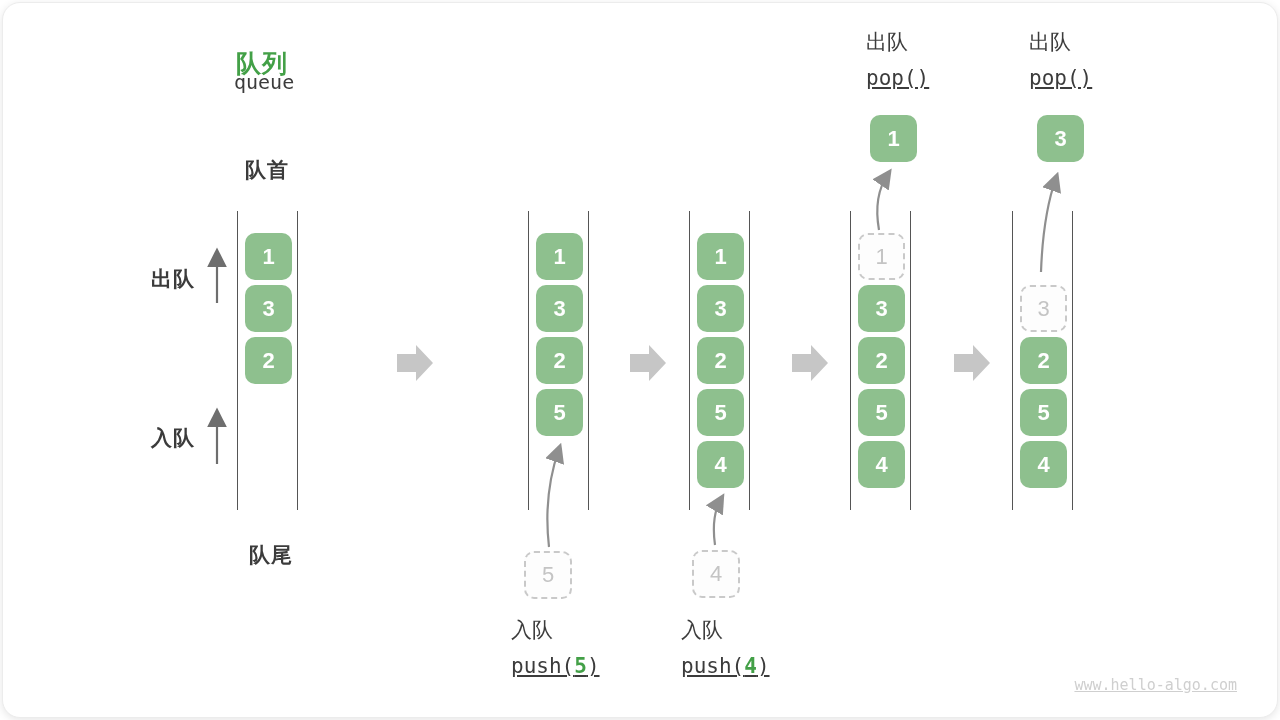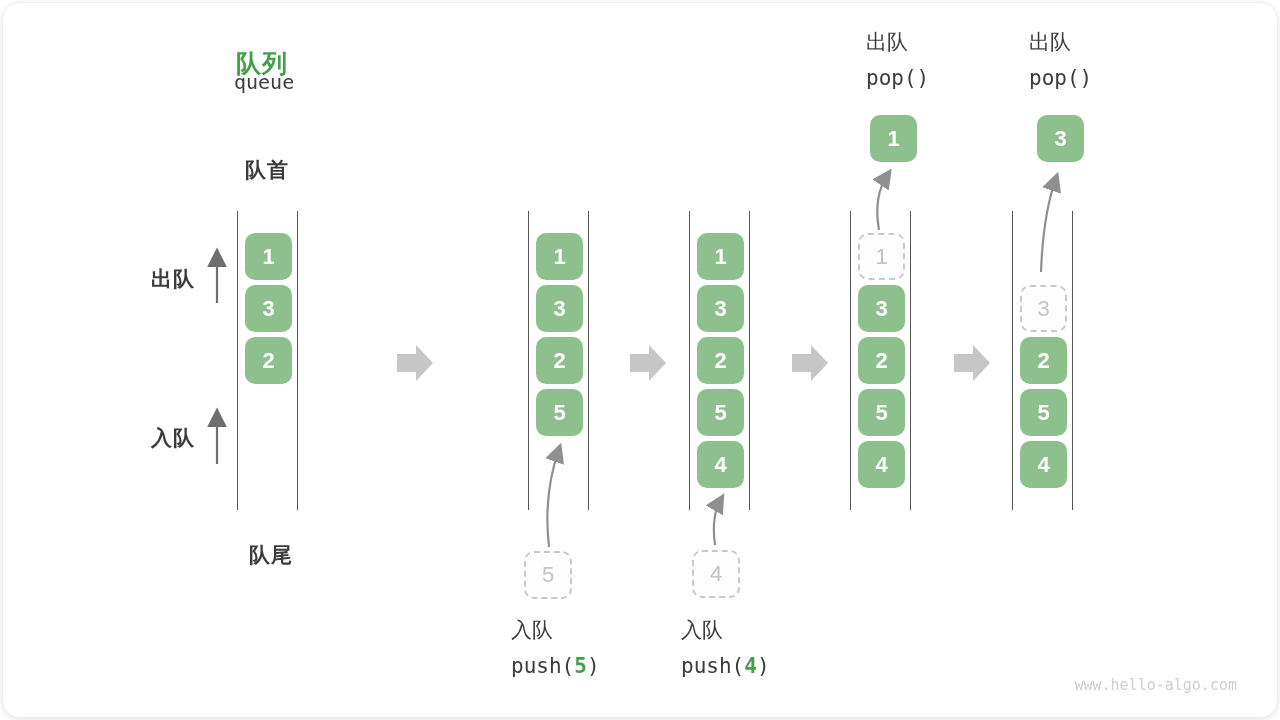--- a/index.html
+++ b/index.html
@@ -48,29 +48,29 @@
   
   .staged {
     width:48px; height:48px; box-sizing:border-box; border-radius:10px;
     border:2.5px dashed #c9c9c9; background:#fdfdfd; color:#c4c4c4;
     display:flex; align-items:center; justify-content:center; font-size:22px;
   }
   .staged-5 { left:524px; top:551px; }
   .staged-4 { left:692px; top:550px; }
   
   .op { font-size:21px; color:#3c3c3c; line-height:36px; }
-  .op .code { font-family:"DejaVu Sans Mono", monospace; }
+  .op .code { font-family:"DejaVu Sans Mono", monospace;text-decoration:underline; }
   .op .arg { color:#43a047; font-weight:bold; }
   .op-pop1  { left:866px;  top:24px; }
   .op-pop2  { left:1029px; top:24px; }
   .op-push5 { left:511px;  top:612px; }
   .op-push4 { left:681px;  top:612px; }
   .watermark {
     right:43px; top:676px; font-family:"DejaVu Sans Mono", monospace;
-    font-size:15px; color:#cfcfcf;
+    font-size:15px; color:#cfcfcf;text-decoration:underline;
   }
   svg.overlay { position:absolute; left:0; top:0; pointer-events:none; }
 </style>
 </head>
 <body>
 
 <div class="stage">
   <div class="card"></div>
 
   <svg class="overlay" width="1280" height="720" viewBox="0 0 1280 720">

